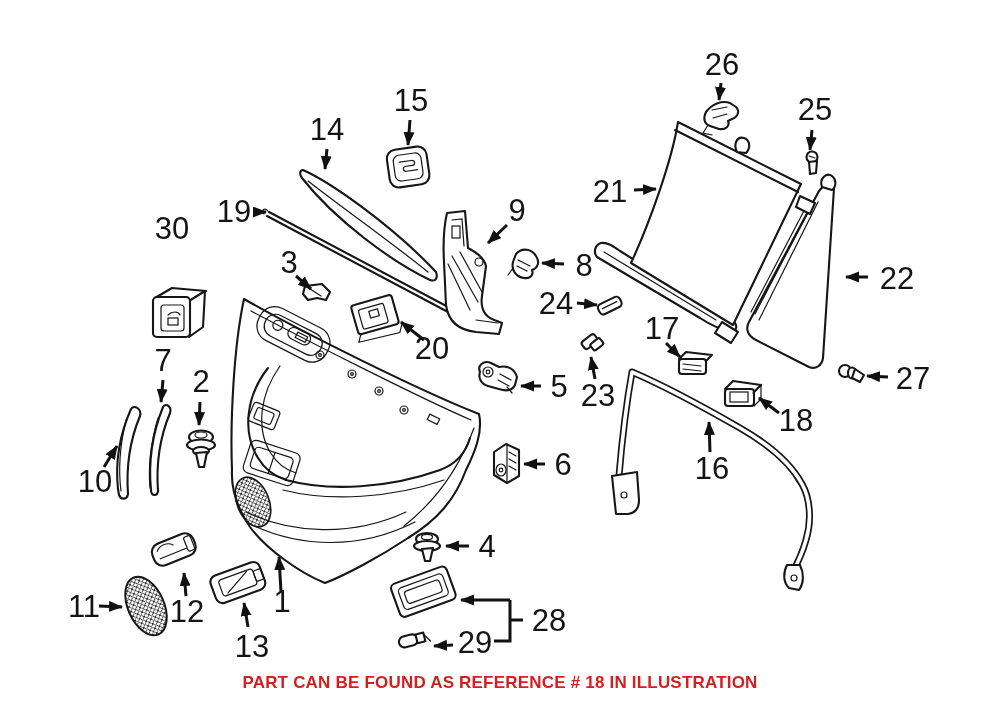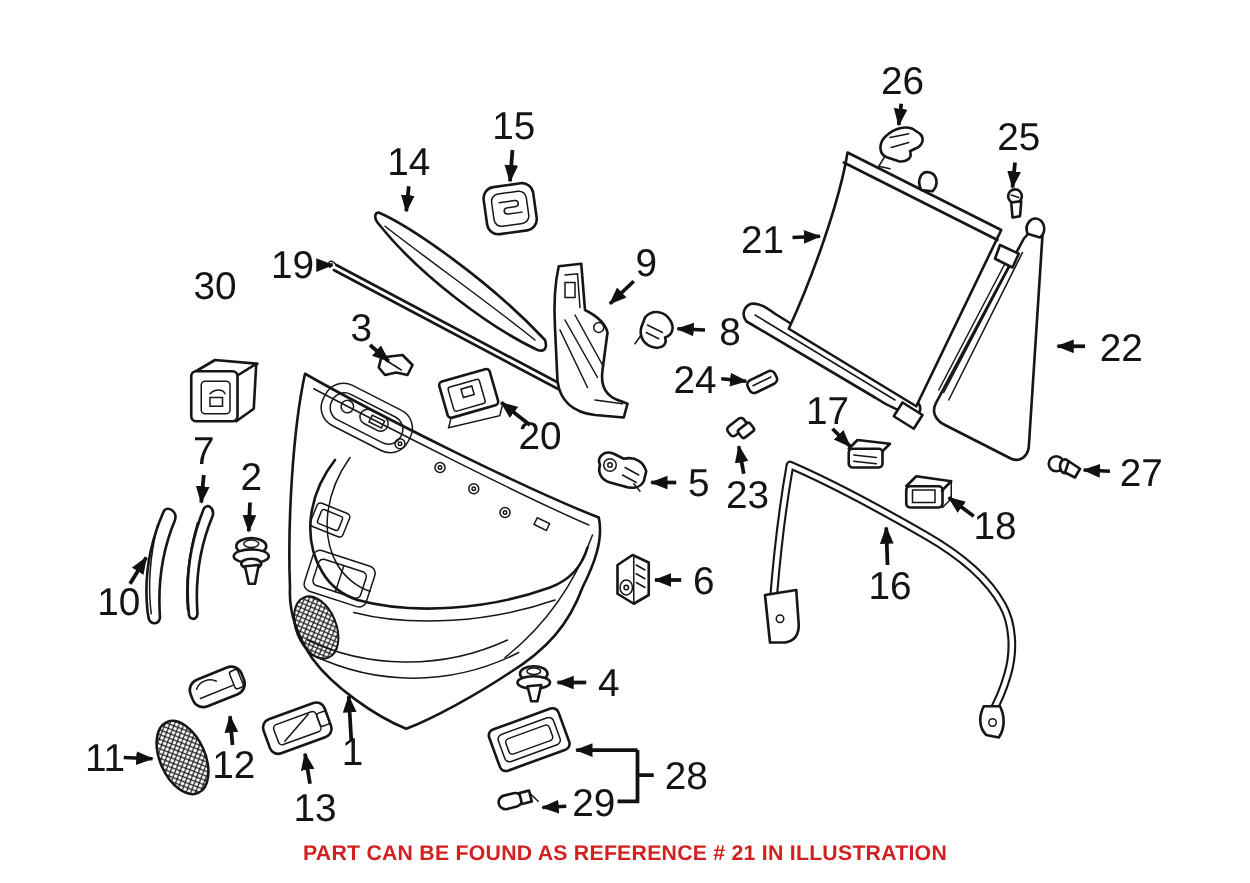--- a/index.html
+++ b/index.html
@@ -325,14 +325,14 @@
     <text class="lbl" x="556" y="314">24</text>
     <text class="lbl" x="815" y="120">25</text>
     <text class="lbl" x="722" y="75">26</text>
     <text class="lbl" x="913" y="389">27</text>
     <text class="lbl" x="549" y="631">28</text>
     <text class="lbl" x="475" y="653">29</text>
     <text class="lbl" x="172" y="239">30</text>
   </g>
 </svg>
 
-<div class="caption">PART CAN BE FOUND AS REFERENCE # 21 IN ILLUSTRATION</div>
+<div class="caption">PART CAN BE FOUND AS REFERENCE # 18 IN ILLUSTRATION</div>
 </div>
 
 </body></html>

